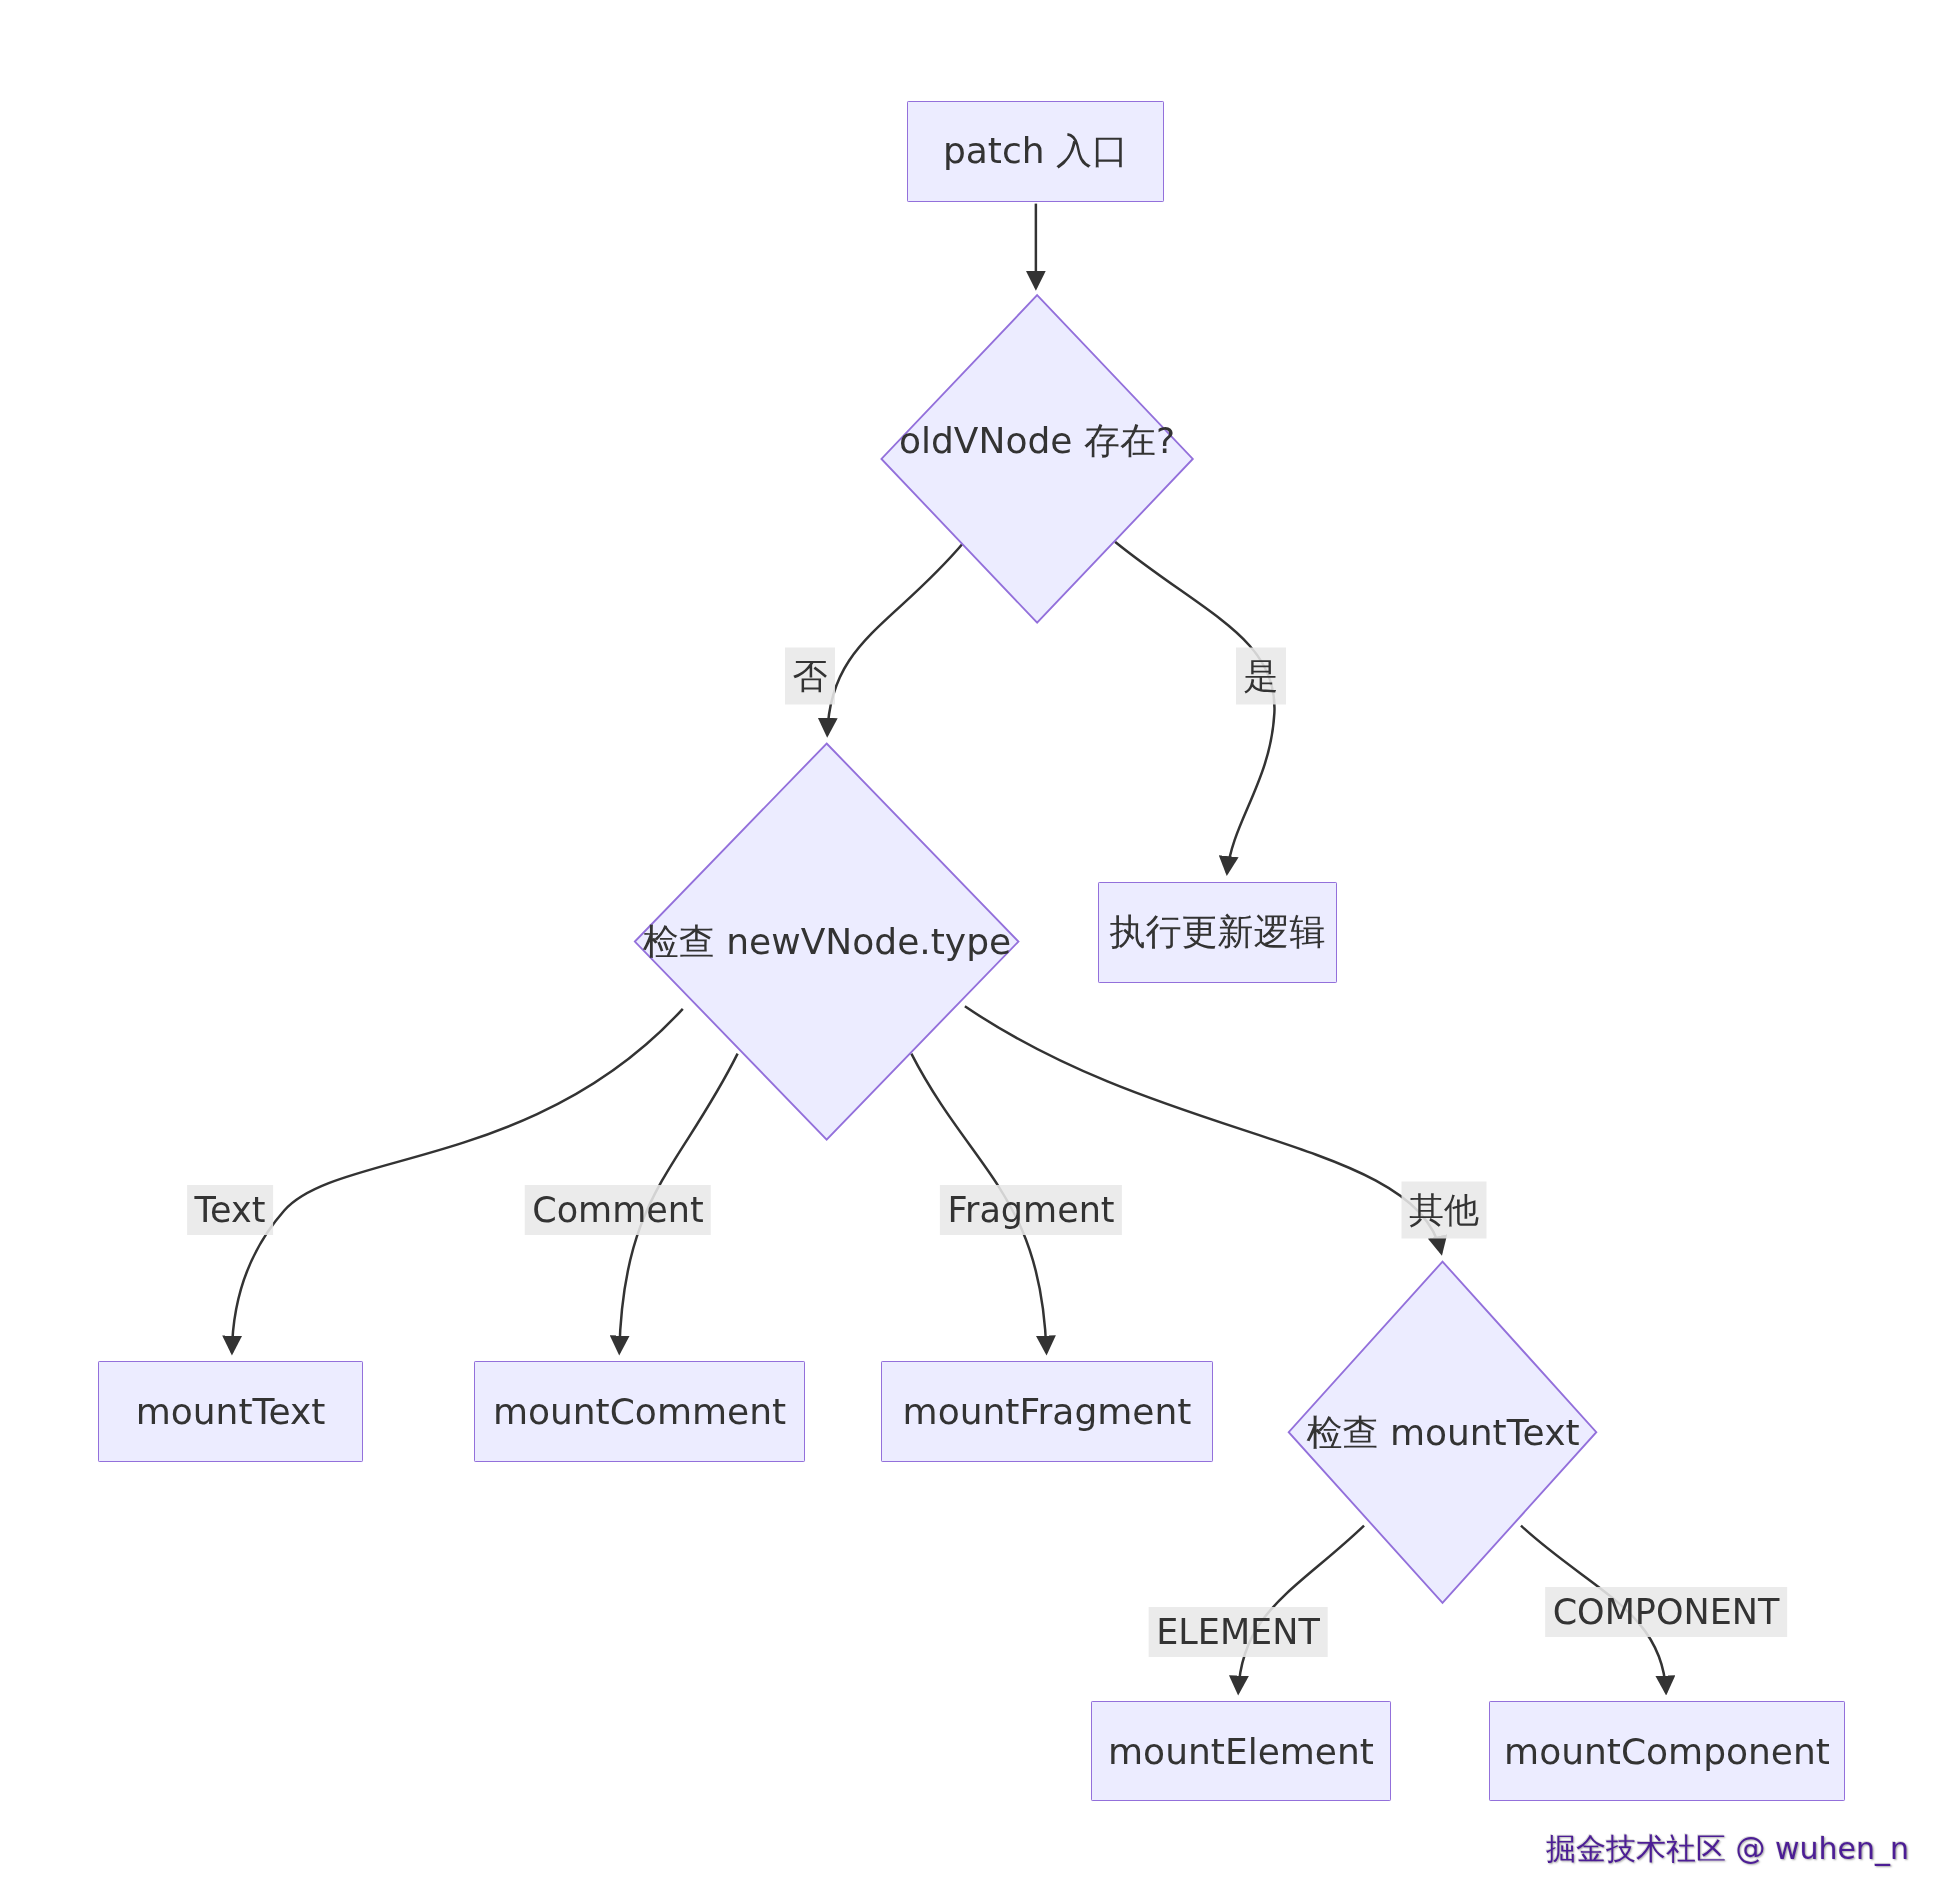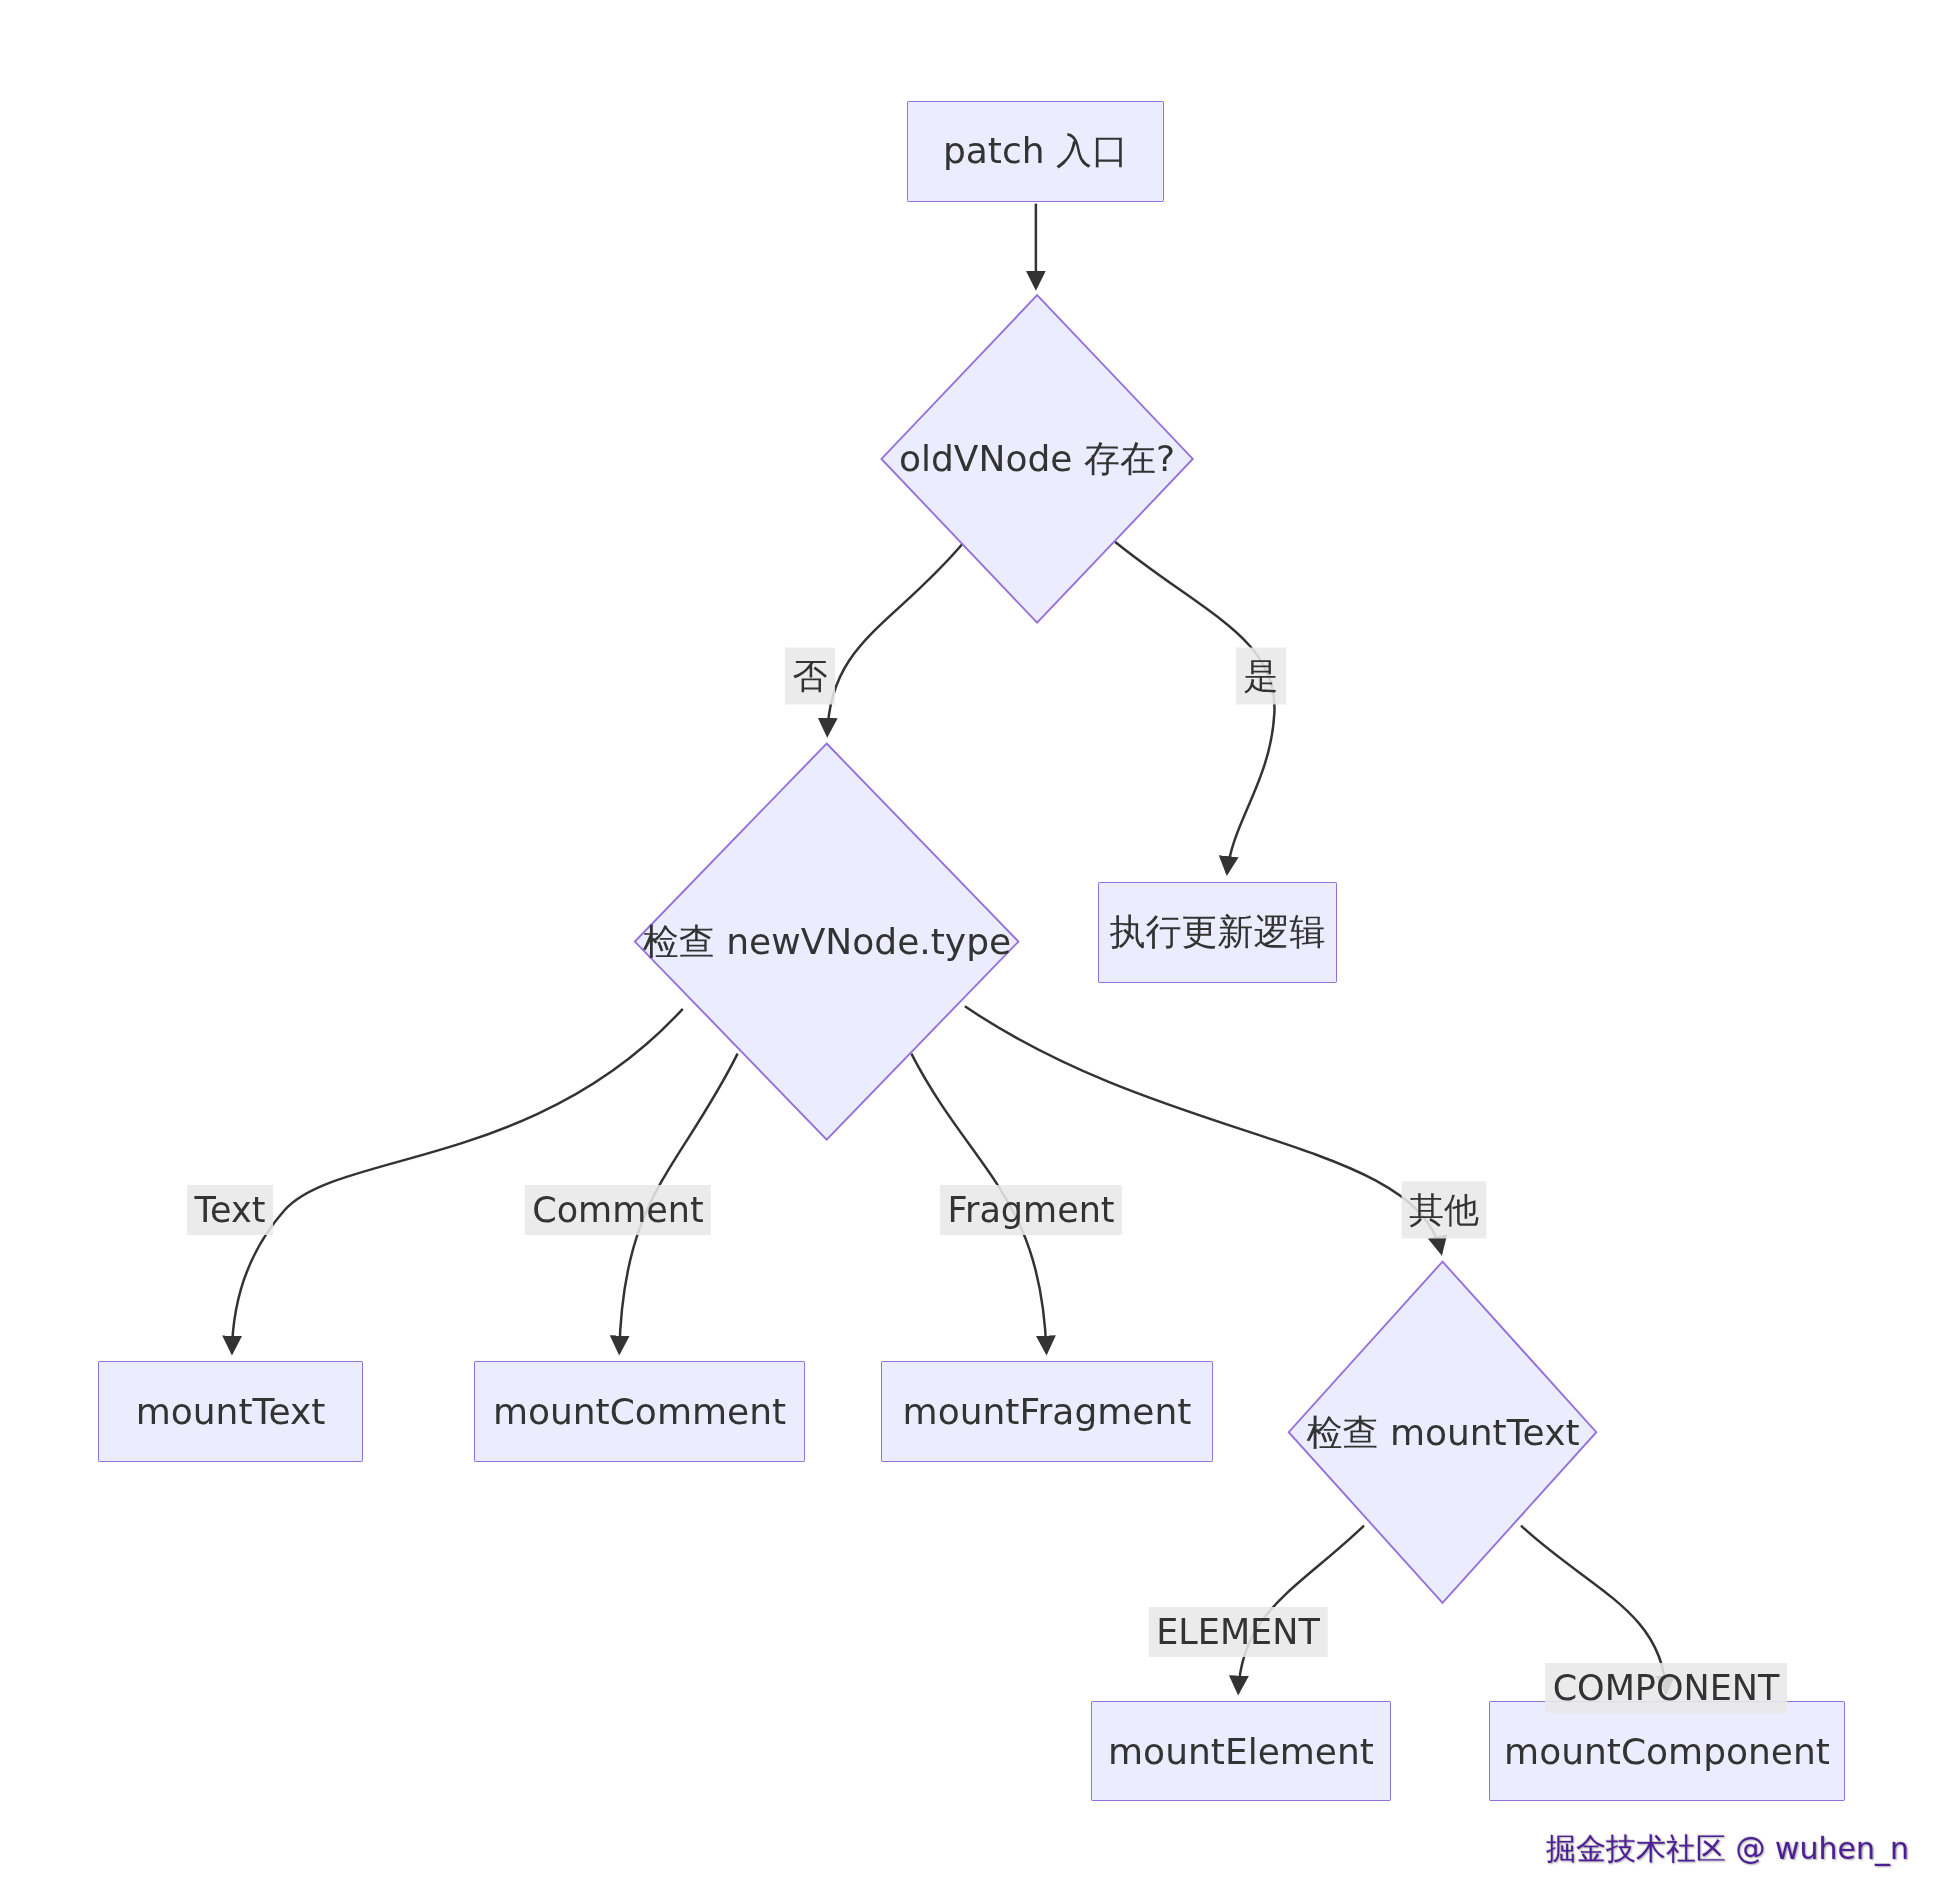--- a/index.html
+++ b/index.html
@@ -97,38 +97,38 @@
   <div class="node" style="left:98px;top:1361px;width:265px;height:101px;">mountText</div>
 
   <div class="node" style="left:453px;top:1361px;width:331px;height:101px;margin-left:21px;">mountComment</div>
 
   <div class="node" style="left:881px;top:1361px;width:332px;height:101px;">mountFragment</div>
 
   <div class="node" style="left:1091px;top:1701px;width:300px;height:100px;">mountElement</div>
 
   <div class="node" style="left:1489px;top:1701px;width:356px;height:100px;">mountComponent</div>
 
-  <div class="diamond-label" style="left:1037px;top:459px;">oldVNode 存在?</div>
+  <div class="diamond-label" style="left:1037px;top:441px;">oldVNode 存在?</div>
 
   <div class="diamond-label" style="left:827px;top:942px;">检查 newVNode.type</div>
 
   <div class="diamond-label" style="left:1443px;top:1433px;">检查 mountText</div>
 
   <div class="edge-label" style="left:810px;top:676px;">否</div>
 
   <div class="edge-label" style="left:1261px;top:676px;">是</div>
 
   <div class="edge-label" style="left:230px;top:1210px;">Text</div>
 
   <div class="edge-label" style="left:618px;top:1210px;">Comment</div>
 
   <div class="edge-label" style="left:1031px;top:1210px;">Fragment</div>
 
   <div class="edge-label" style="left:1444px;top:1210px;">其他</div>
 
   <div class="edge-label" style="left:1238px;top:1632px;">ELEMENT</div>
 
-  <div class="edge-label" style="left:1666px;top:1688px;">COMPONENT</div>
+  <div class="edge-label" style="left:1666px;top:1612px;">COMPONENT</div>
 
   <div class="watermark">掘金技术社区 @ wuhen_n</div>
 
 </div>
 
 
 </body></html>

